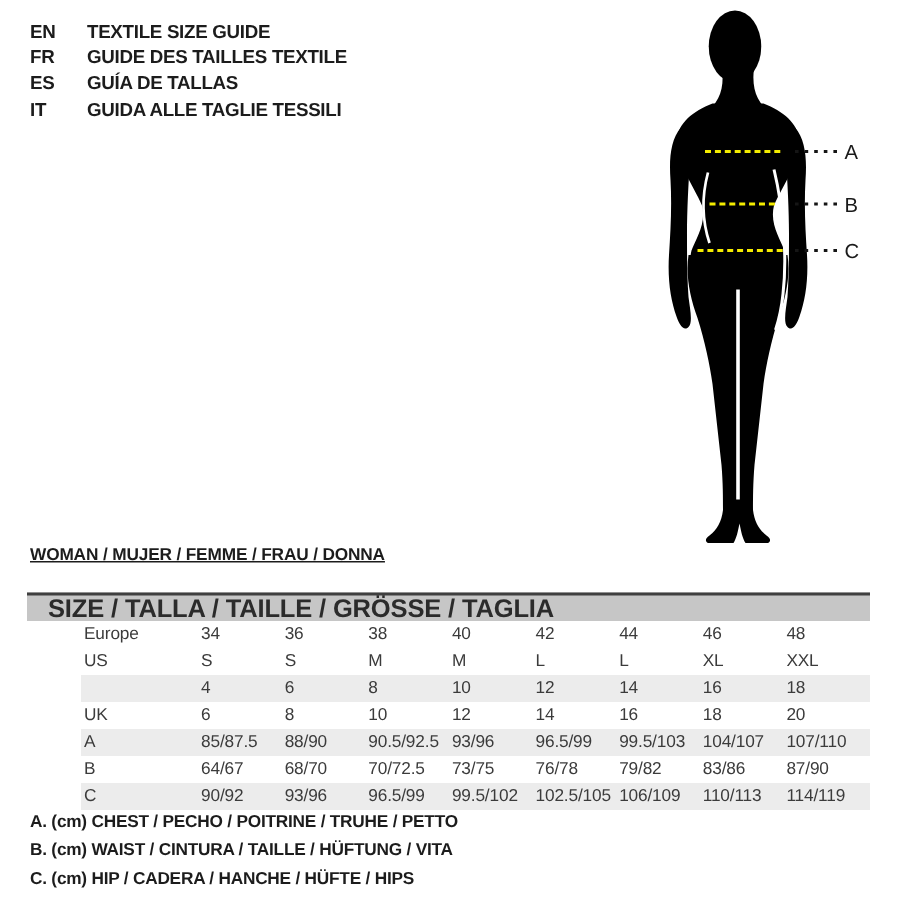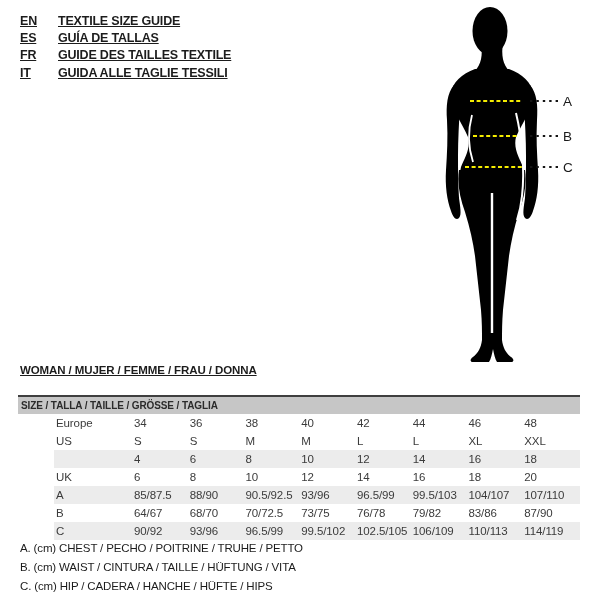--- a/index.html
+++ b/index.html
@@ -2,57 +2,57 @@
 <html><head>
 <meta charset="utf-8">
 <style>
   html,body{margin:0;padding:0;}
   body{
     width:600px;height:600px;background:#ffffff;position:relative;overflow:hidden;
     font-family:"Liberation Sans",sans-serif;color:#1c1c1c;
   }
   
   .lang-block{position:absolute;left:20px;top:12px;}
-  .lang-row{display:flex;height:17.4px;align-items:center;text-decoration:underline;}
+  .lang-row{display:flex;height:17.4px;align-items:center;}
   .lang-code{width:38px;font-size:12.5px;font-weight:bold;letter-spacing:-0.2px;color:#1c1c1c;}
   .lang-title{font-size:12.5px;font-weight:bold;letter-spacing:-0.2px;color:#1c1c1c;white-space:nowrap;}
   
   .figure-wrap{position:absolute;left:420px;top:2px;width:180px;height:368px;}
   
   .woman-title{position:absolute;left:20px;top:364px;font-size:11.5px;font-weight:bold;letter-spacing:-0.1px;text-decoration:underline;}
   
   .size-table{position:absolute;left:18px;top:395px;width:562px;}
   .size-table-header{
     height:17px;line-height:17px;background:#c6c6c6;border-top:2px solid #3f3f3f;
-    font-size:10px;font-weight:bold;color:#2b2b2b;padding-left:3px;letter-spacing:-0.1px;
+    font-size:17px;font-weight:bold;color:#2b2b2b;padding-left:14px;letter-spacing:-0.1px;
   }
   .size-row{display:flex;height:18px;align-items:center;font-size:11.5px;color:#3b3b3b;letter-spacing:-0.1px;margin-left:36px;}
   .size-row.shaded{background:#ececec;}
   .cell-label{width:78px;padding-left:2px;}
   .cell-value{flex:1;text-align:left;}
   
   .legend-block{position:absolute;left:20px;top:539px;}
-  .legend-line{height:19px;line-height:19px;font-size:11.5px;font-weight:normal;letter-spacing:-0.15px;color:#1c1c1c;white-space:nowrap;}
+  .legend-line{height:19px;line-height:19px;font-size:11.5px;font-weight:bold;letter-spacing:-0.15px;color:#1c1c1c;white-space:nowrap;}
   .marker-label{font-family:"Liberation Sans",sans-serif;font-size:13.5px;fill:#1a1a1a;}
 </style>
 </head>
 <body>
 
 <div class="lang-block">
     <div class="lang-row">
       <span class="lang-code">EN</span>
       <span class="lang-title">TEXTILE SIZE GUIDE</span>
     </div>
     <div class="lang-row">
+      <span class="lang-code">FR</span>
+      <span class="lang-title">GUIDE DES TAILLES TEXTILE</span>
+    </div>
+    <div class="lang-row">
       <span class="lang-code">ES</span>
       <span class="lang-title">GUÍA DE TALLAS</span>
-    </div>
-    <div class="lang-row">
-      <span class="lang-code">FR</span>
-      <span class="lang-title">GUIDE DES TAILLES TEXTILE</span>
     </div>
     <div class="lang-row">
       <span class="lang-code">IT</span>
       <span class="lang-title">GUIDA ALLE TAGLIE TESSILI</span>
     </div>
   </div>
 
 <div class="figure-wrap">
   <svg width="180" height="368" viewBox="0 0 180 368">
     <g fill="#000000">

